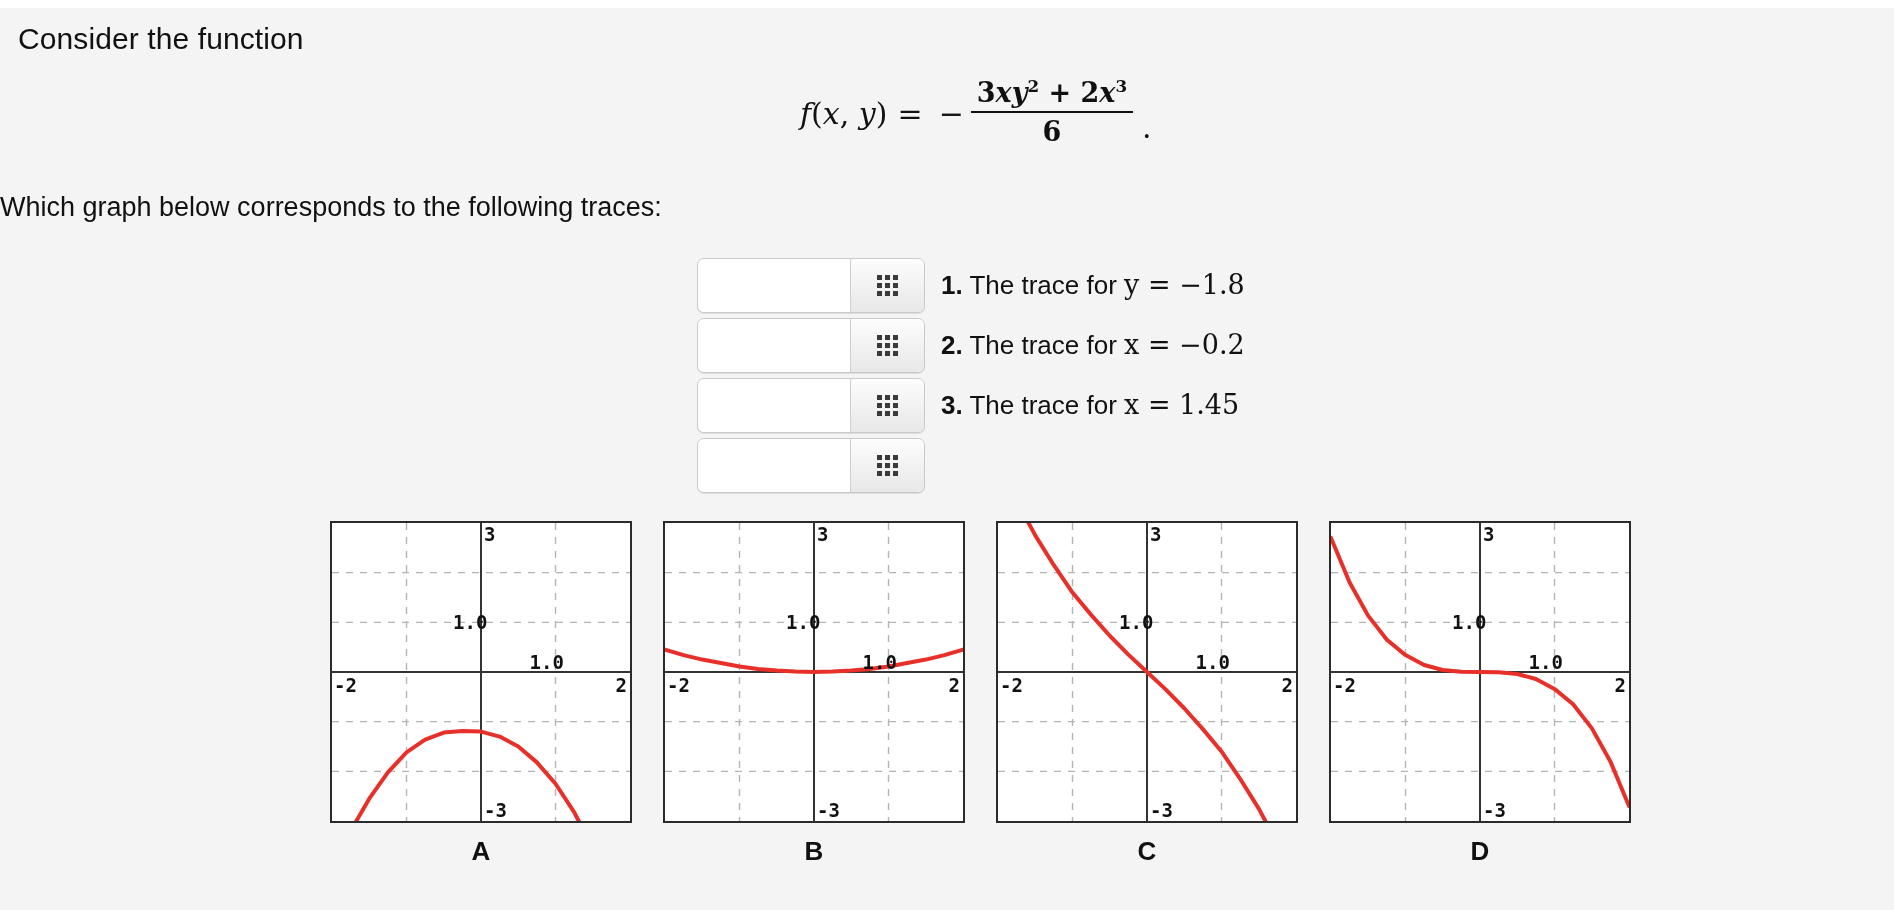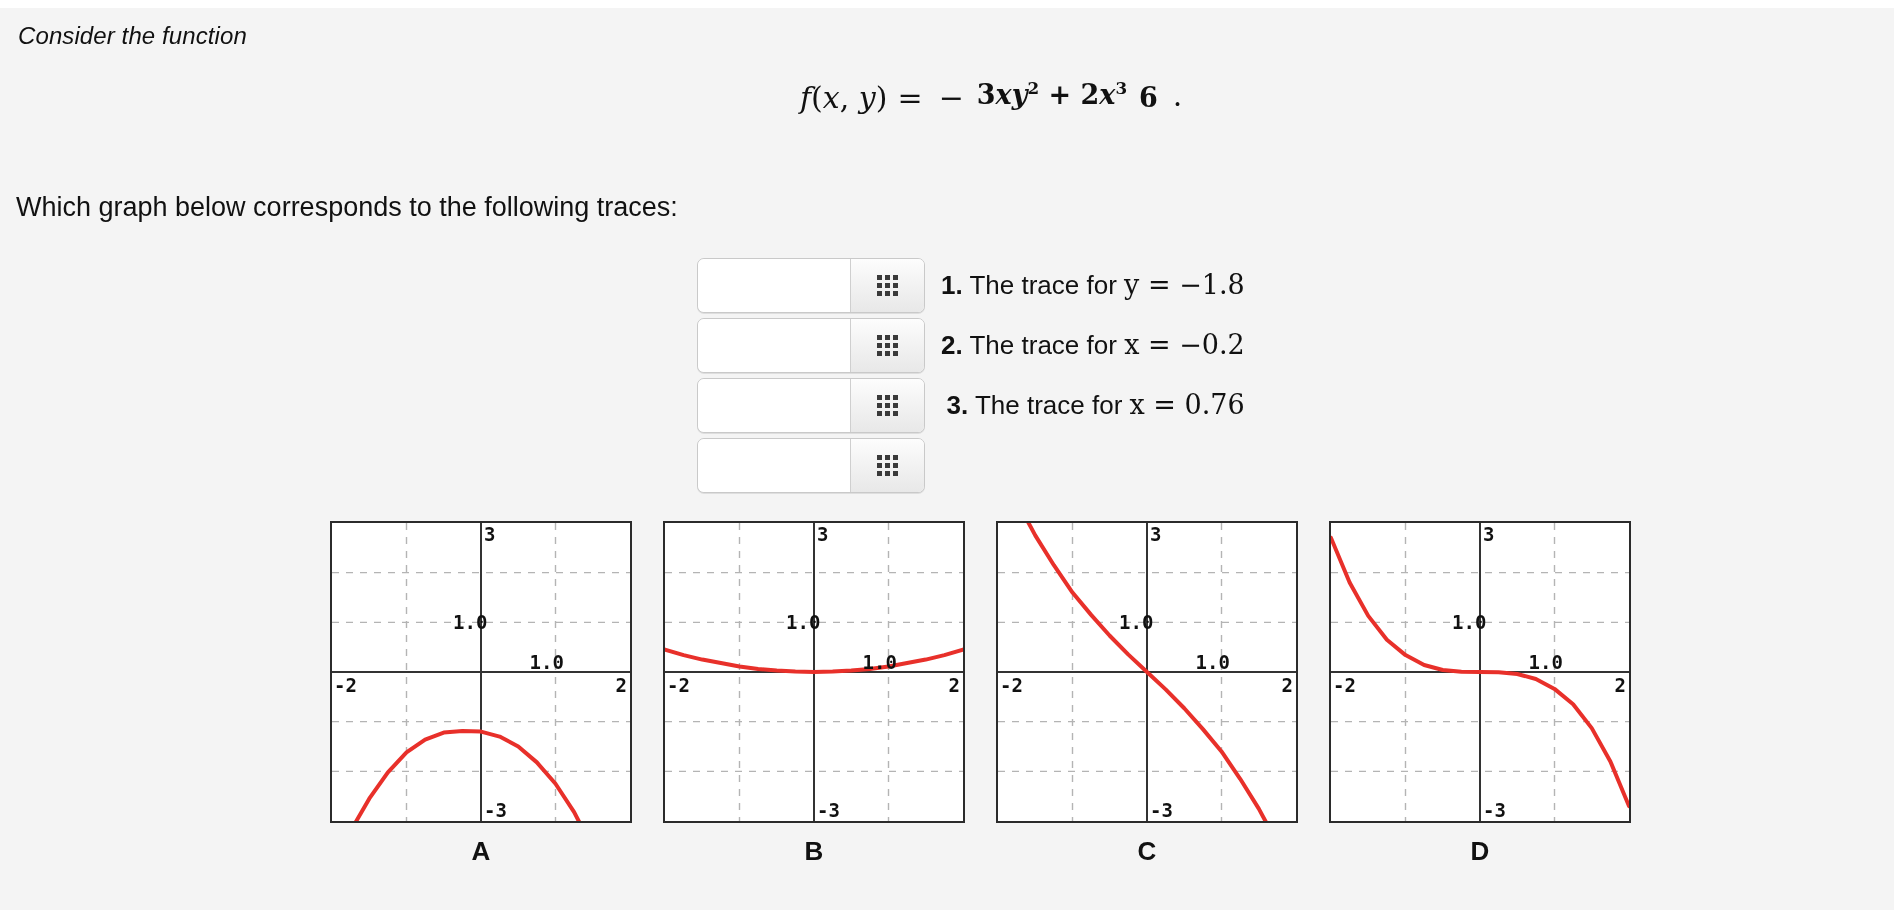--- a/index.html
+++ b/index.html
@@ -21,25 +21,24 @@
     width: 1894px;
     height: 8px;
     background: #ffffff;
   }
 
   
   .intro-line {
     position: absolute;
     left: 18px;
     top: 22px;
-    font-size: 24px;
+    font-size: 30px;
     line-height: 1.15;
     letter-spacing: 0.1px;
     color: #111;
-    font-style: italic;
   }
   .question-line {
     position: absolute;
     left: 0px;
     top: 192px;
     font-size: 27px;
     line-height: 1.15;
     color: #111;
   }
 
@@ -51,21 +50,21 @@
     font-family: "DejaVu Serif", serif;
     font-size: 30px;
     color: #111;
     display: flex;
     align-items: center;
     white-space: nowrap;
   }
   .mi { font-style: italic; }
   .frac {
     display: inline-flex;
-    flex-direction: row;
+    flex-direction: column;
     align-items: center;
     vertical-align: middle;
     margin: 0 3px;
     position: relative;
     top: -2px;
   }
   .frac .num {
     padding: 0 6px 3px 6px;
     font-size: 27px;
     font-weight: 700;
@@ -87,21 +86,20 @@
   
   .answers {
     position: absolute;
     left: 697px;
     top: 255px;
   }
   .answer-row {
     display: flex;
     align-items: center;
     height: 60px;
-    justify-content: space-between;
   }
   .input-group {
     display: flex;
     align-items: stretch;
     width: 228px;
     height: 55px;
     border: 1px solid #c9c9c9;
     border-radius: 7px;
     background: #fff;
     box-shadow: 0 1px 0 rgba(0,0,0,0.09);
@@ -198,21 +196,21 @@
   <span class="minus-sign">−</span>
   <span class="frac">
     <span class="num">3<span class="mi">x</span><span class="mi">y</span><sup class="exp">2</sup> + 2<span class="mi">x</span><sup class="exp">3</sup></span>
     <span class="bar"></span>
     <span class="den">6</span>
   </span>
   <span class="period">.</span>
 </div>
 
 <div class="question-line">
-  <span style="display:inline-block;margin-left:16px;">Which graph below corresponds to the following traces:</span>
+  <span style="display:inline-block;">Which graph below corresponds to the following traces:</span>
 </div>
 
 <div class="answers">
 
   <div class="answer-row">
     <div class="input-group">
       <input class="answer-input" type="text" value="" style="">
       <button class="grid-btn">
         <span class="grid-icon">
           <i></i>
@@ -271,21 +269,21 @@
             <i></i>
             <i></i>
             <i></i>
             <i></i>
         </span>
       </button>
     </div>
     <div class="answer-label">
       <span class="idx">3.</span>
       <span>The trace for</span>
-      <span class="mathtxt">x = 0.76</span>
+      <span class="mathtxt">x = 1.45</span>
     </div>
   </div>
 
   <div class="answer-row">
     <div class="input-group">
       <input class="answer-input" type="text" value="" style="">
       <button class="grid-btn">
         <span class="grid-icon">
           <i></i>
             <i></i>

